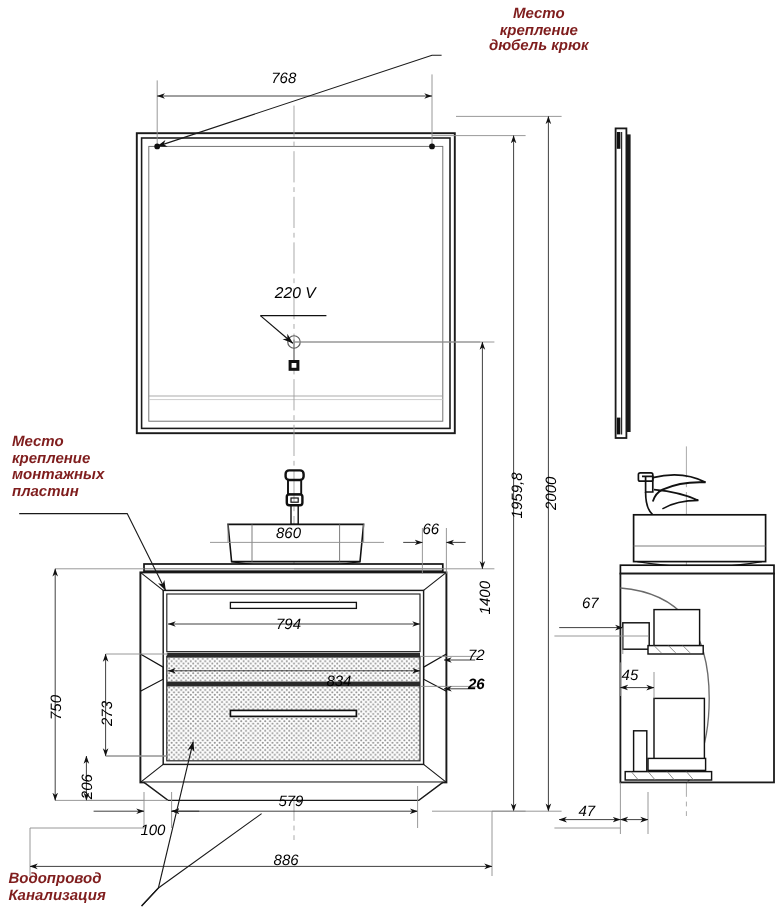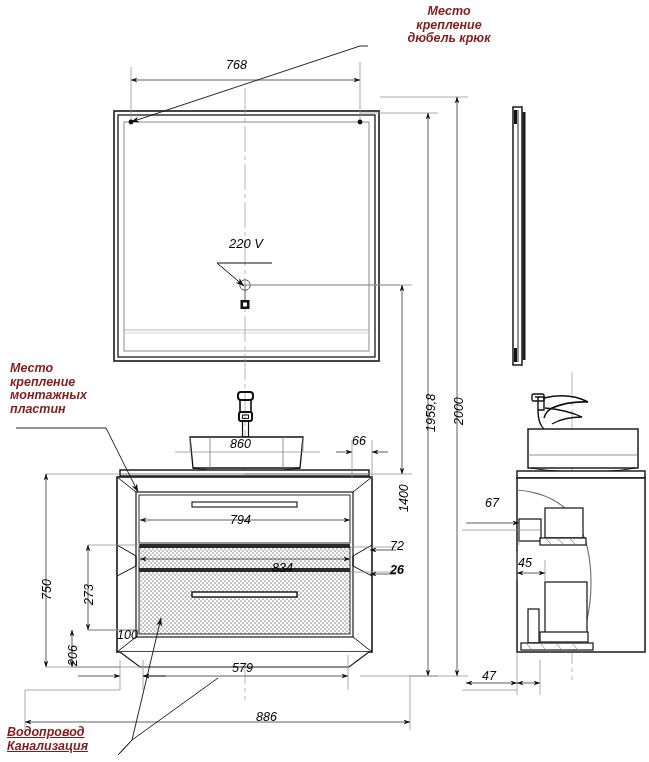--- a/index.html
+++ b/index.html
@@ -219,34 +219,34 @@
 
 <div class="note" style="left:389px;top:5px;text-align:center;width:120px;">Место
 крепление
 дюбель крюк</div>
 
 <div class="note" style="left:10px;top:362px;width:120px;">Место
 крепление
 монтажных
 пластин</div>
 
-<div class="note" style="left:7px;top:726px;width:140px;text-decoration:underline;">Водопровод
+<div class="note" style="left:7px;top:726px;width:140px;">Водопровод
 Канализация</div>
 
 <div class="dim" style="left:226px;top:58px;text-align:center;">768</div>
 <div class="dim" style="left:229px;top:236px;font-size:13px;font-style:italic;">220 V</div>
 <div class="dim" style="left:230px;top:437px;">860</div>
 <div class="dim" style="left:352px;top:434px;">66</div>
 <div class="dim" style="left:230px;top:513px;">794</div>
 <div class="dim" style="left:228px;top:561px;margin-left:44px;">834</div>
 <div class="dim" style="left:390px;top:539px;">72</div>
 <div class="dim" style="left:390px;top:563px;font-weight:bold;">26</div>
-<div class="dim" style="left:117px;top:628px;">100</div>
+<div class="dim" style="left:117px;top:685px;">100</div>
 <div class="dim" style="left:232px;top:661px;">579</div>
-<div class="dim" style="left:228px;top:710px;margin-left:28px;">886</div>
+<div class="dim" style="left:228px;top:710px;">886</div>
 <div class="dim" style="left:482px;top:669px;">47</div>
 <div class="dim" style="left:485px;top:496px;">67</div>
 <div class="dim" style="left:518px;top:556px;">45</div>
 
 <div class="dimv" style="left:40px;top:600px;">750</div>
 <div class="dimv" style="left:82px;top:605px;">273</div>
 <div class="dimv" style="left:66px;top:666px;">206</div>
 <div class="dimv" style="left:397px;top:512px;">1400</div>
 <div class="dimv" style="left:424px;top:432px;">1959,8</div>
 <div class="dimv" style="left:452px;top:425px;">2000</div>

